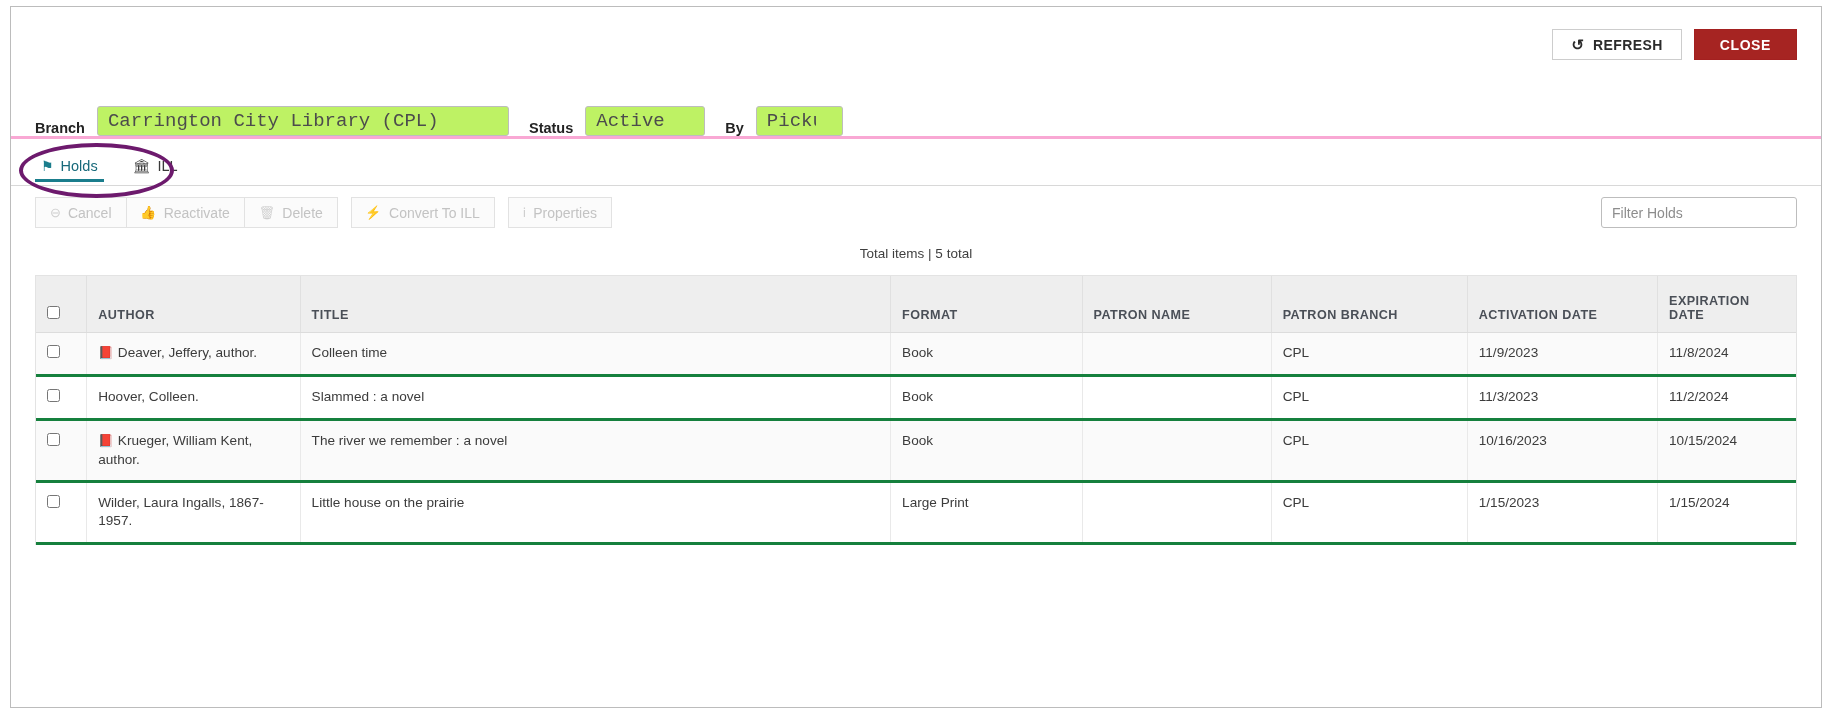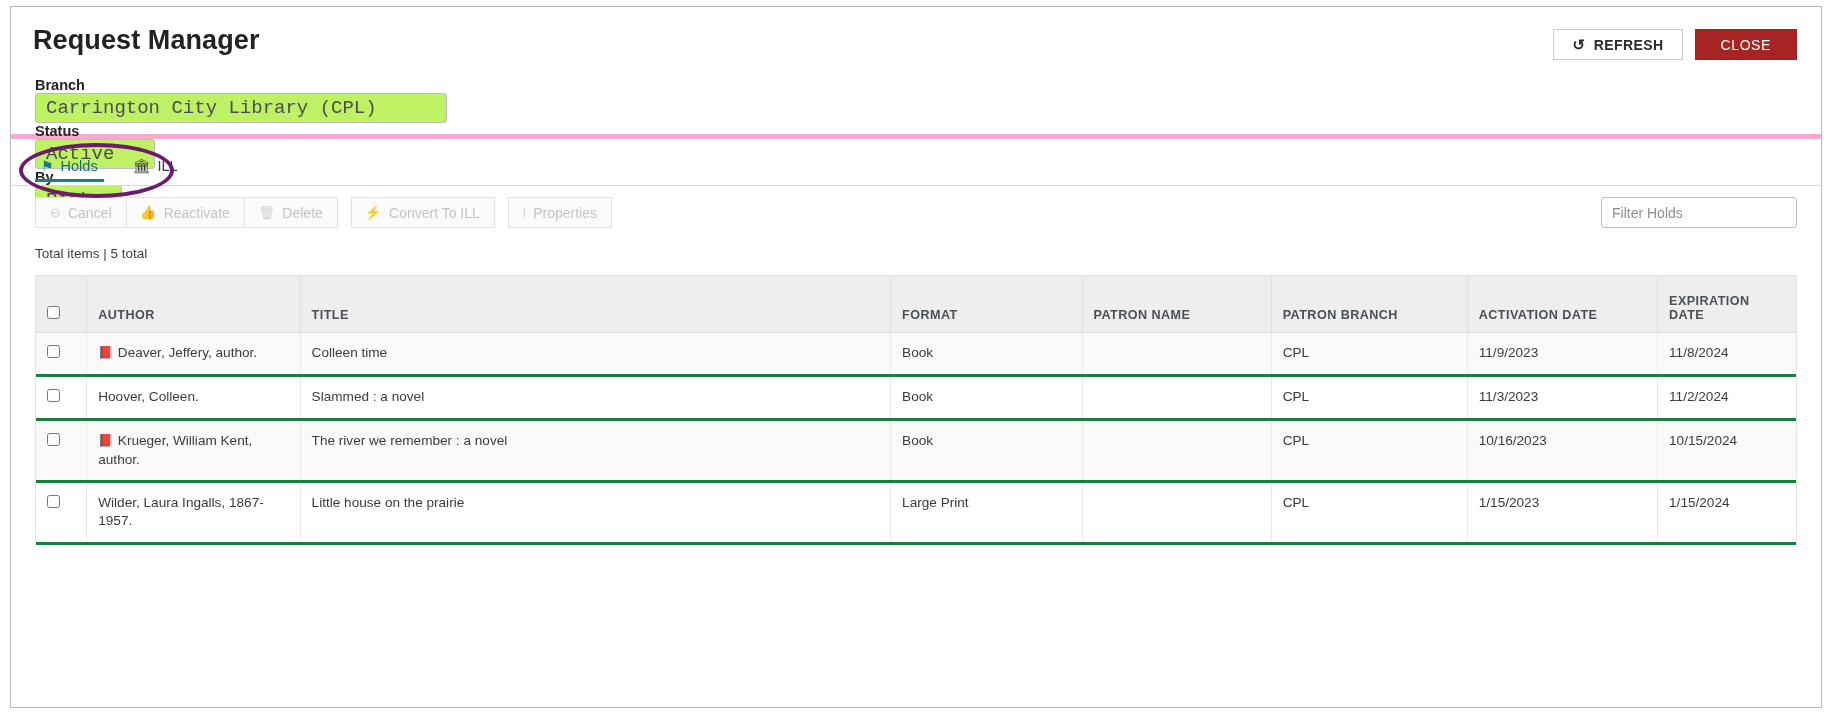--- a/index.html
+++ b/index.html
@@ -57,36 +57,35 @@
   .btn-close {
     display: inline-flex;
     align-items: center;
     justify-content: center;
     height: 31px;
     padding: 0 25px;
     border: 1px solid #a32020;
     background: #a62422;
     color: #ffffff;
     font-size: 14px;
-    font-weight: normal;
+    font-weight: bold;
     letter-spacing: .6px;
     cursor: pointer;
   }
   .refresh-glyph { font-size: 15px; line-height: 1; display:inline-block; transform: scaleX(-1); }
 
   
   .filter-bar {
     position: relative;
     height: 62px;
     padding: 0 24px;
     display: flex;
-    align-items: flex-start;
+    align-items: flex-end;
     gap: 0;
-    border-bottom: 5px solid #f9a8d4;
-    flex-direction: column;
+    border-bottom: 3px solid #f9a8d4;
   }
   .flabel {
     font-size: 14.5px;
     font-weight: bold;
     color: #232323;
   }
   .select-wrap { position: relative; display: inline-block; }
   .sel {
     appearance: none;
     -webkit-appearance: none;
@@ -186,20 +185,21 @@
     font-family: "Liberation Sans", sans-serif;
   }
   .filter-input::placeholder { color: #8d8d8d; }
 
   
   .total-line {
     padding: 0 24px;
     margin-top: 4px;
     font-size: 13.5px;
     color: #3f3f3f;
+    text-align: center;
   }
 
   
   .table-wrap {
     margin: 14px 24px 0 24px;
     width: 1762px;
     border: 1px solid #e3e3e3;
     border-bottom: none;
   }
   table.grid {
@@ -260,21 +260,20 @@
   tr.r-h1 td { height: 36px; }
   tr.r-h2 td { height: 54px; }
   tr.r-h3 td { height: 54px; }
 </style>
 </head>
 <body>
 
 <div class="app-frame">
 
   <div class="header-row">
-    <div class="page-title">Request Manager</div>
 
     <div class="header-actions">
       <button class="btn-refresh">
         <span class="refresh-glyph">↻</span>
         <span>REFRESH</span>
       </button>
       <button class="btn-close">
         <span>CLOSE</span>
       </button>
     </div>

